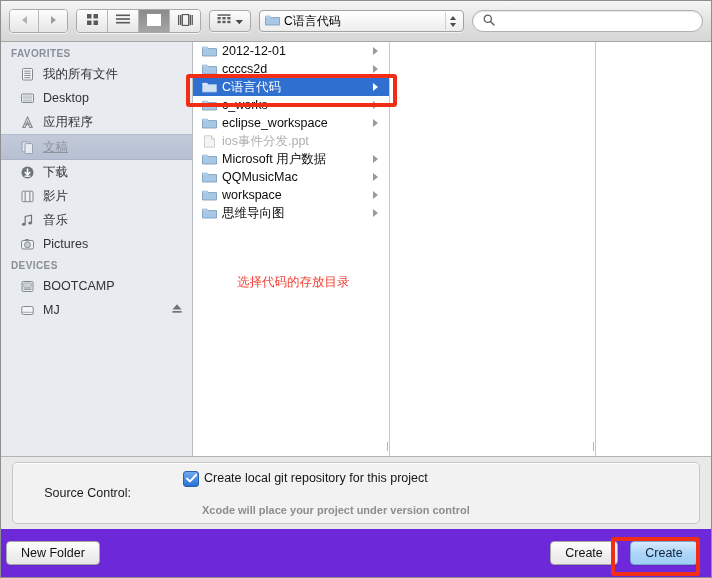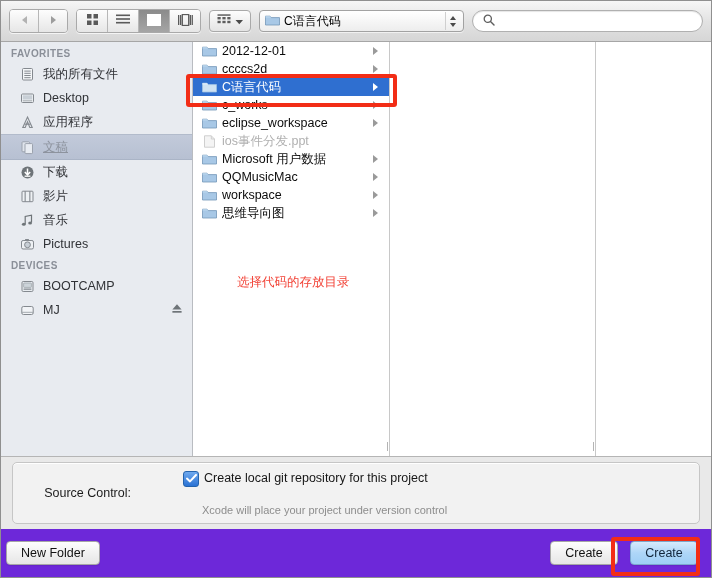--- a/index.html
+++ b/index.html
@@ -321,21 +321,21 @@
     border-radius: 3px;
     background: linear-gradient(to bottom, #6fa9ee, #2a72d4);
     border: 1px solid #2463ad;
     display: flex;
     align-items: center;
     justify-content: center;
     flex: 0 0 14px;
     margin-right: 5px;
   }
   .sctext { font-size: 12.5px; color: #161616; }
-  .scsub { font-size: 11px; color: #8d8d8d; margin-top: 17px; }
+  .scsub { font-size: 11px; color: #8d8d8d; margin-top: 17px; font-weight: bold; }
 
   
   .footer {
     flex: 0 0 48px;
     background: #6d28d9;
     display: flex;
     align-items: center;
     padding: 0 5px;
     box-sizing: border-box;
     position: relative;

